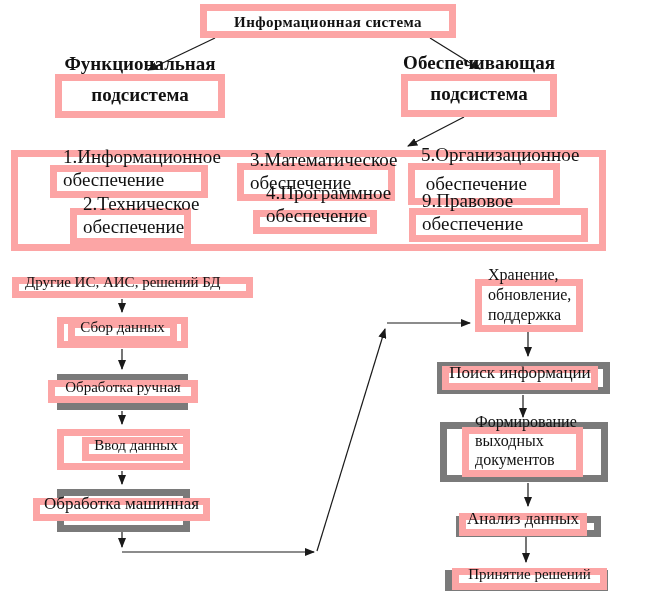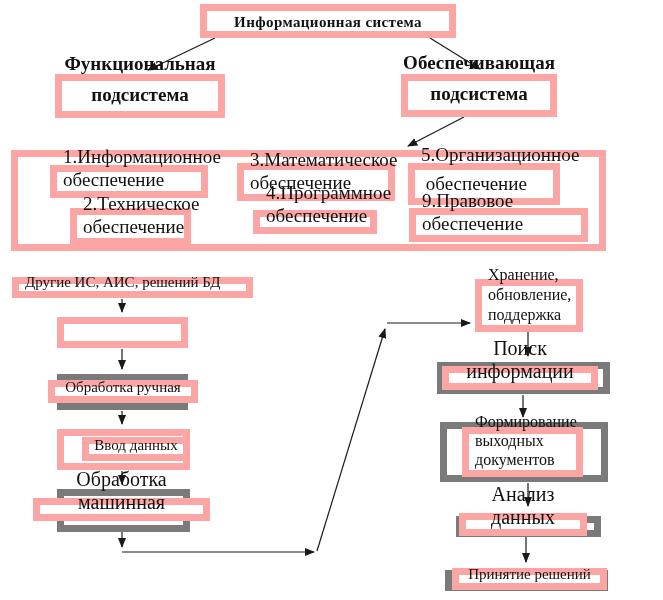--- a/index.html
+++ b/index.html
@@ -21,21 +21,21 @@
     z-index:2;
   }
   .decor{border-color:#7a7a7a;z-index:2;}
   .frame{background:#ffffff;z-index:2;}
   .lbl{white-space:pre-wrap;display:block;}
   .center{text-align:center;}
   .al{justify-content:flex-start;text-align:left;}
   .al .lbl{padding-left:6px;}
   .bold{font-weight:bold;}
   .fs15{font-size:15px;}
-  .fs145{font-size:20px;}
+  .fs145{font-size:17px;}
   .fs14{font-size:16px;}
   .fs135{font-size:19px;}
   .lh-tight{line-height:1.18;}
   .lh-med{line-height:1.25;}
   .lh-open{line-height:1.5;}
   .lh-sub{line-height:1.62;}
   .ls{letter-spacing:0.4px;}
 </style>
 </head>
 <body>
@@ -111,20 +111,23 @@
   <div class="rect al fs135 lh-tight" style="left:409px;top:208px;width:179px;height:34px;">
     <span class="lbl">9.Правовое
 обеспечение</span>
   </div>
 
   <div class="rect al fs15" style="left:12px;top:277px;width:241px;height:21px;">
     <span class="lbl">Другие ИС, АИС, решений БД</span>
   </div>
 
   <div class="rect" style="left:57px;top:317px;width:131px;height:31px;"></div>
+  <div class="rect center fs15" style="left:68px;top:321px;width:109px;height:22px;">
+    <span class="lbl">Сбор данных</span>
+  </div>
 
   <div class="rect decor" style="left:57px;top:374px;width:131px;height:36px;"></div>
   <div class="rect center fs15" style="left:48px;top:380px;width:150px;height:23px;">
     <span class="lbl">Обработка ручная</span>
   </div>
 
   <div class="rect" style="left:57px;top:429px;width:133px;height:41px;"></div>
   <div class="rect center fs15" style="left:70px;top:437px;width:108px;height:24px;margin-left:12px;">
     <span class="lbl">Ввод данных</span>
   </div>

